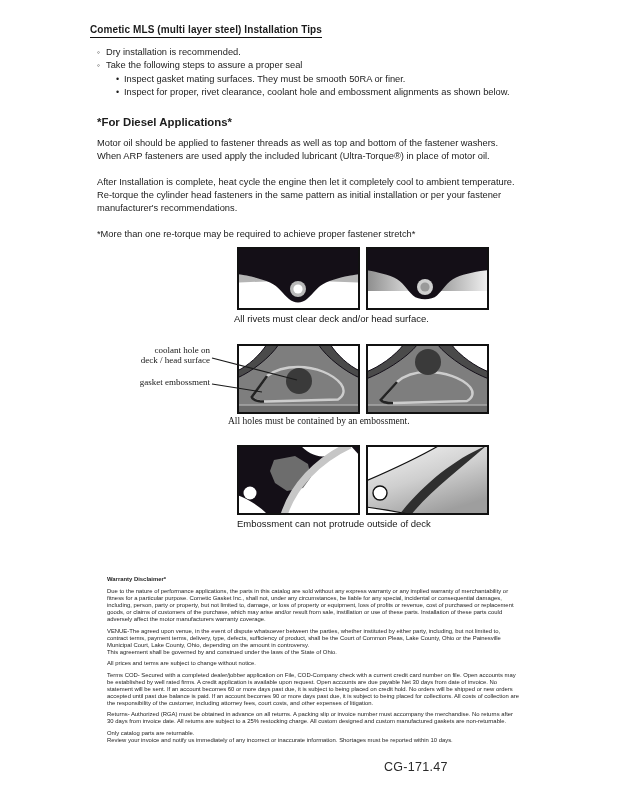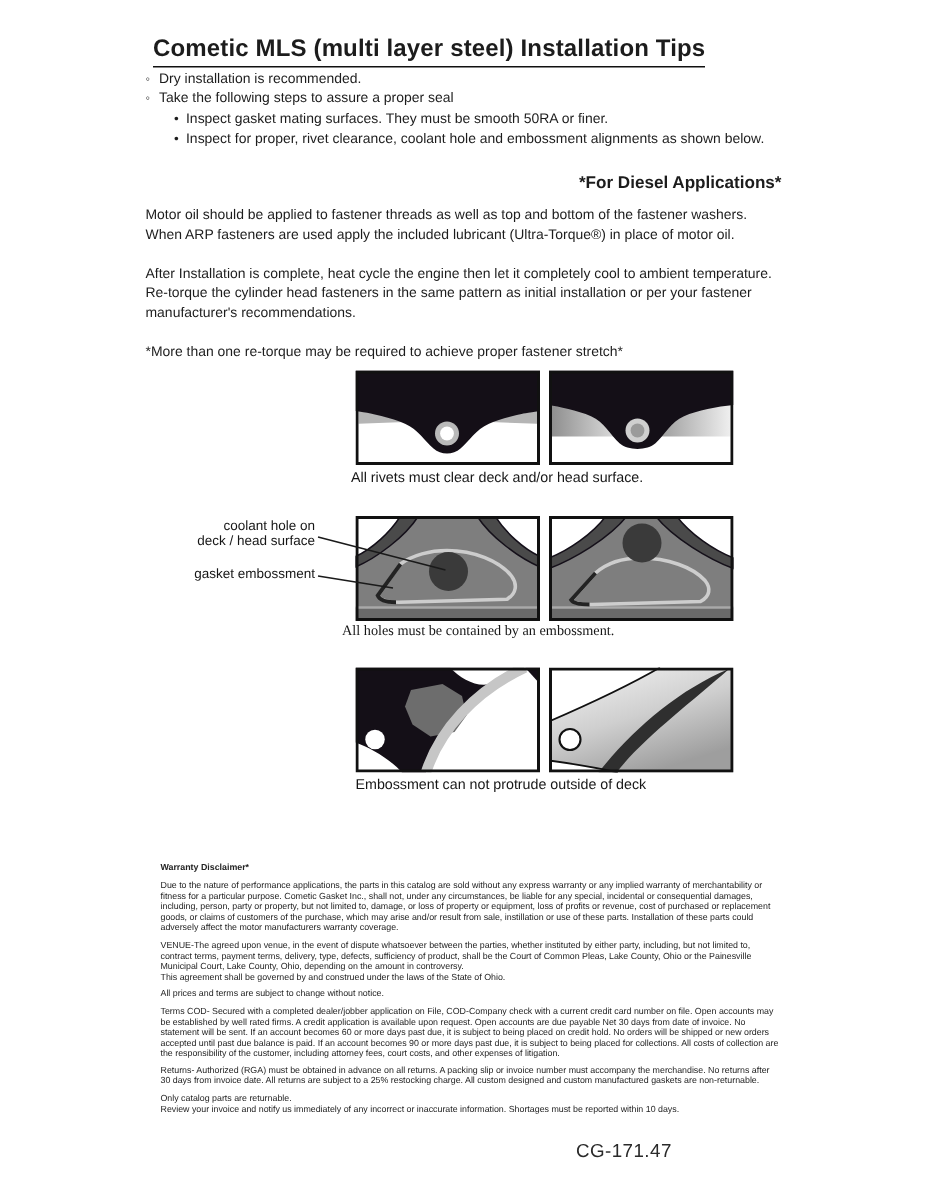--- a/index.html
+++ b/index.html
@@ -1,37 +1,37 @@
 <!DOCTYPE html>
 <html><head>
 <meta charset="utf-8">
 <style>
   html,body{margin:0;padding:0;background:#ffffff;}
   .page{position:relative;width:618px;height:800px;background:#fff;overflow:hidden;
         font-family:"Liberation Sans", sans-serif;color:#1c1c1c;}
 
-  .title{position:absolute;left:102px;top:24px;margin:0;font-size:16px;font-weight:bold;
+  .title{position:absolute;left:90px;top:24px;margin:0;font-size:10px;font-weight:bold;
          letter-spacing:.1px;border-bottom:1.6px solid #101010;padding-bottom:2px;}
 
   .bullets{position:absolute;left:97px;top:46px;font-size:9.3px;line-height:13.3px;}
   .b-row{white-space:nowrap;}
   .marker{display:inline-block;width:9px;font-size:8.5px;}
   .b-row.sub .marker{margin-left:19px;width:8px;font-size:9px;}
 
   .diesel{position:absolute;left:97px;top:116px;width:424px;font-size:9.3px;line-height:13px;}
-  .diesel h2{font-size:11.4px;margin:0 0 8px 0;text-align:right;}
+  .diesel h2{font-size:11.4px;margin:0 0 8px 0;}
   .diesel p{margin:0 0 13px 0;}
   .diesel .note{margin:4px 0 0 0;}
 
   .diag-label{position:absolute;width:123px;text-align:center;font-size:13px;letter-spacing:.4px;color:#701a75;margin-top:28px;}
   .dbox{position:absolute;width:123px;}
   .dbox svg{display:block;}
   .caption{position:absolute;font-size:9.5px;line-height:11.5px;color:#161616;}
 
-  .ann{position:absolute;width:112px;text-align:right;font-size:9px;line-height:10px;color:#161616;}
+  .ann{position:absolute;width:112px;text-align:right;font-size:9px;line-height:10px;color:#161616;font-family:Liberation Serif, serif;}
   .overlay{position:absolute;left:205px;top:350px;}
 
   .disclaimer{position:absolute;left:107px;top:576px;width:414px;font-size:5.9px;line-height:7px;color:#242424;}
   .disclaimer .dh{font-weight:bold;margin:0 0 5px 0;}
   .disclaimer p{margin:0 0 4.5px 0;}
   .disclaimer p.tight{margin:0;}
 
   .footer{position:absolute;left:384px;top:760px;font-size:12.5px;letter-spacing:.3px;color:#2a2a2a;}
 </style>
 </head>

